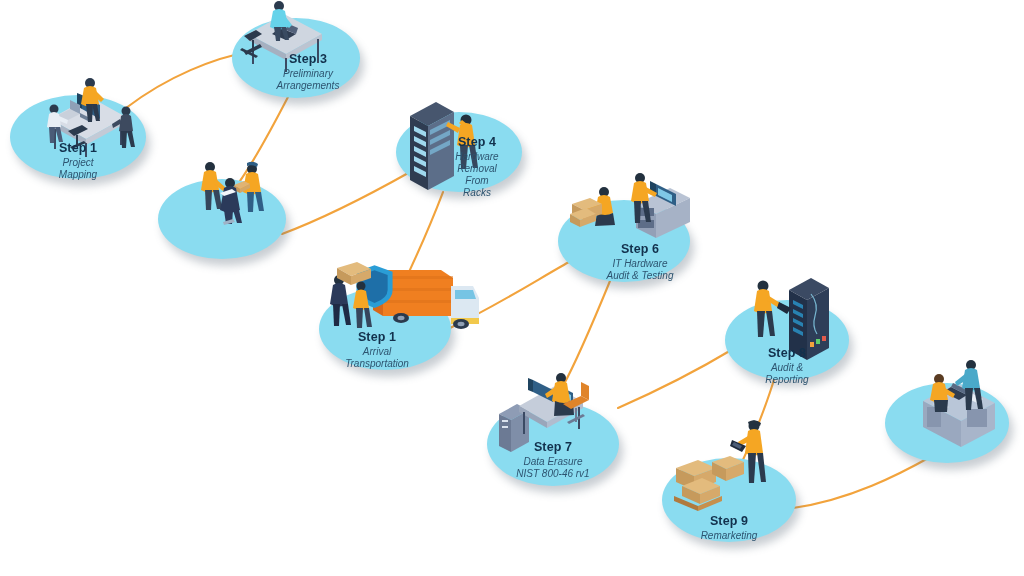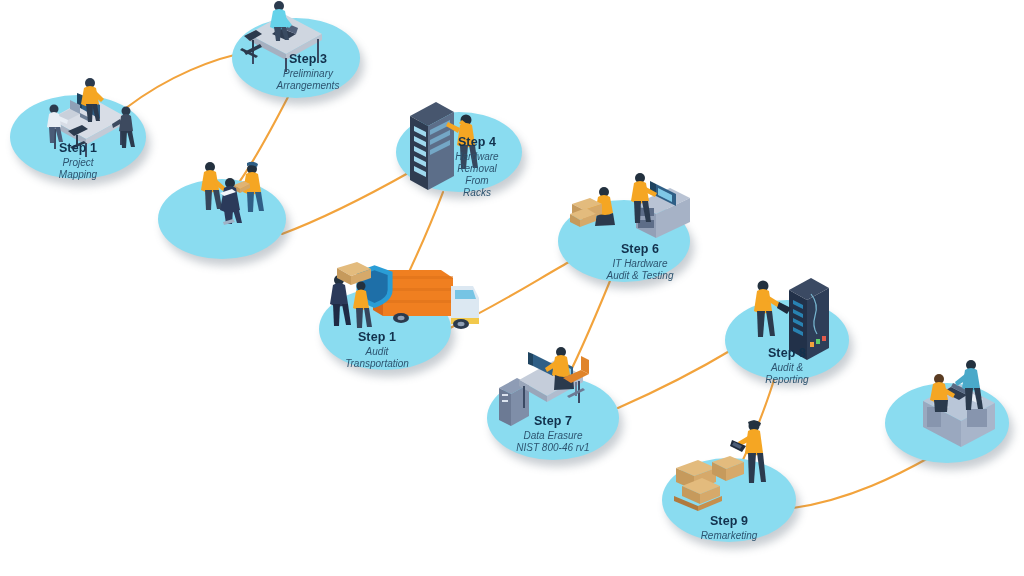--- a/index.html
+++ b/index.html
@@ -277,21 +277,21 @@
         <polygon points="28,16 28,25 48,18 48,9" fill="#d6a96a"></polygon>
 
         <ellipse cx="38" cy="26" rx="4.5" ry="4.5" fill="#23313f"></ellipse>
         <path d="M33 31 q5 -3 10 0 l3 17 q-8 4 -16 0 z" fill="#F5A623"></path>
         <path d="M33 48 l1 20 h5 l1 -20 z" fill="#36465c"></path>
         <path d="M41 48 l3 19 h5 l-3 -19 z" fill="#36465c"></path>
       </g>
     </svg>
     <div class="node-label" style="left:-8px; top:42px; width:132px;">
       <span class="step-title">Step 1</span>
-      <span class="step-desc">Audit
+      <span class="step-desc">Arrival
 Transportation</span>
     </div>
   </div>
 
   <div class="node" style="left:558px; top:200px; width:132px; height:82px;">
     <div class="node-ellipse" style="background: rgb(138, 220, 240);"></div>
     <svg class="node-art" viewBox="0 0 132 82" style="overflow:visible;">
       <g transform="translate(6,-30)">
 
         <polygon points="72,34 106,18 126,28 92,44" fill="#b9c3d4"></polygon>
@@ -323,21 +323,21 @@
         <polygon points="16,50 16,57 32,51 32,44" fill="#d6a96a"></polygon>
       </g>
     </svg>
     <div class="node-label" style="left:16px; top:42px; width:132px;text-align:center;">
       <span class="step-title">Step 6</span>
       <span class="step-desc">IT Hardware
 Audit &amp; Testing</span>
     </div>
   </div>
 
-  <div class="node" style="left:487px; top:376px; width:132px; height:84px;">
+  <div class="node" style="left:487px; top:402px; width:132px; height:84px;">
     <div class="node-ellipse" style="background: rgb(138, 220, 240);"></div>
     <svg class="node-art" viewBox="0 0 132 84" style="overflow:visible;">
       <g transform="translate(2,-44)">
 
         <polygon points="10,56 28,46 40,52 22,62" fill="#8e9cb5"></polygon>
         <polygon points="10,56 10,88 22,94 22,62" fill="#6c7a94"></polygon>
         <polygon points="22,62 22,94 40,84 40,52" fill="#7f8ea8"></polygon>
         <rect x="13" y="62" width="6" height="2" fill="#dbe3ee"></rect>
         <rect x="13" y="68" width="6" height="2" fill="#dbe3ee"></rect>
 

